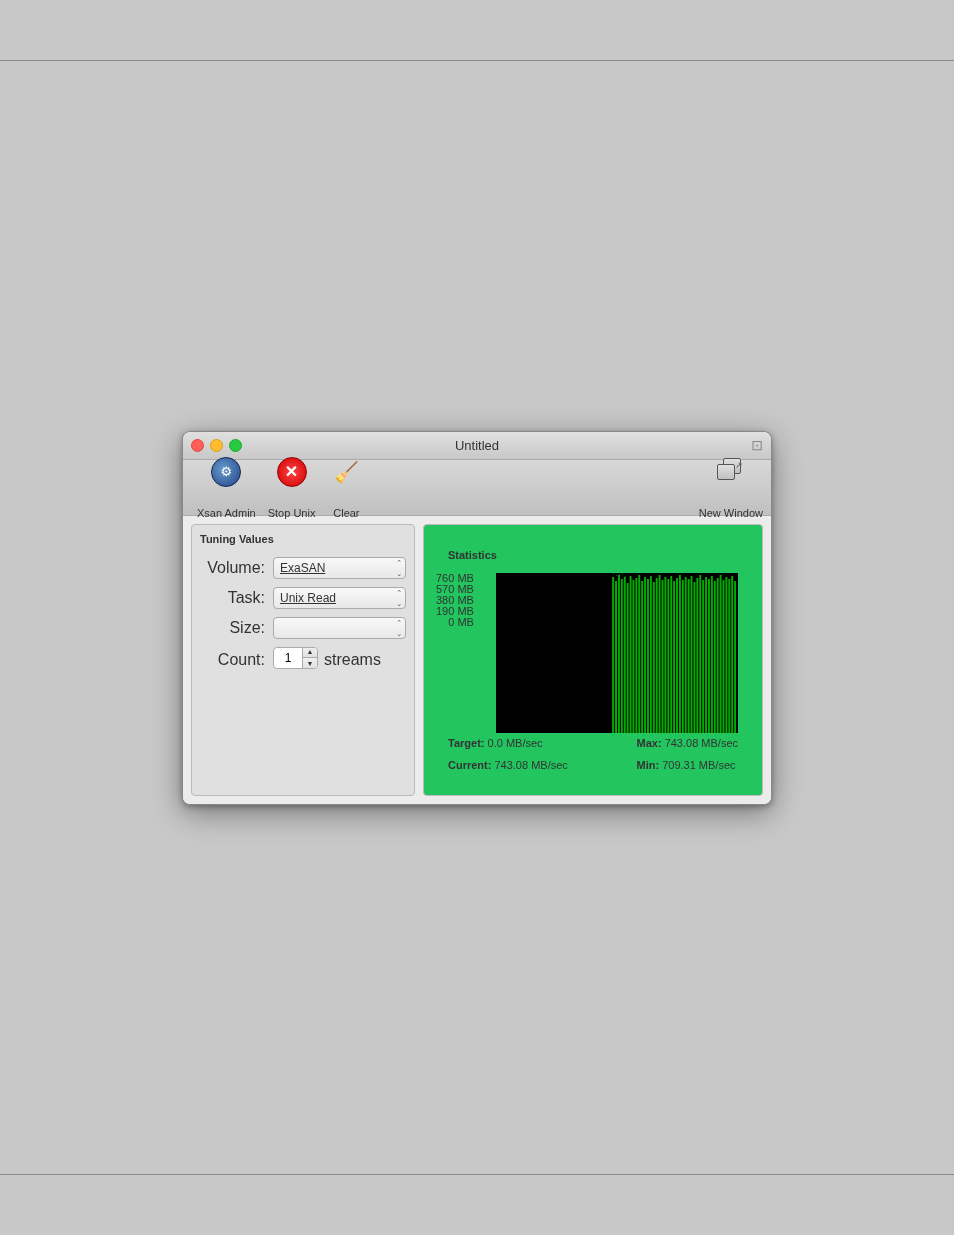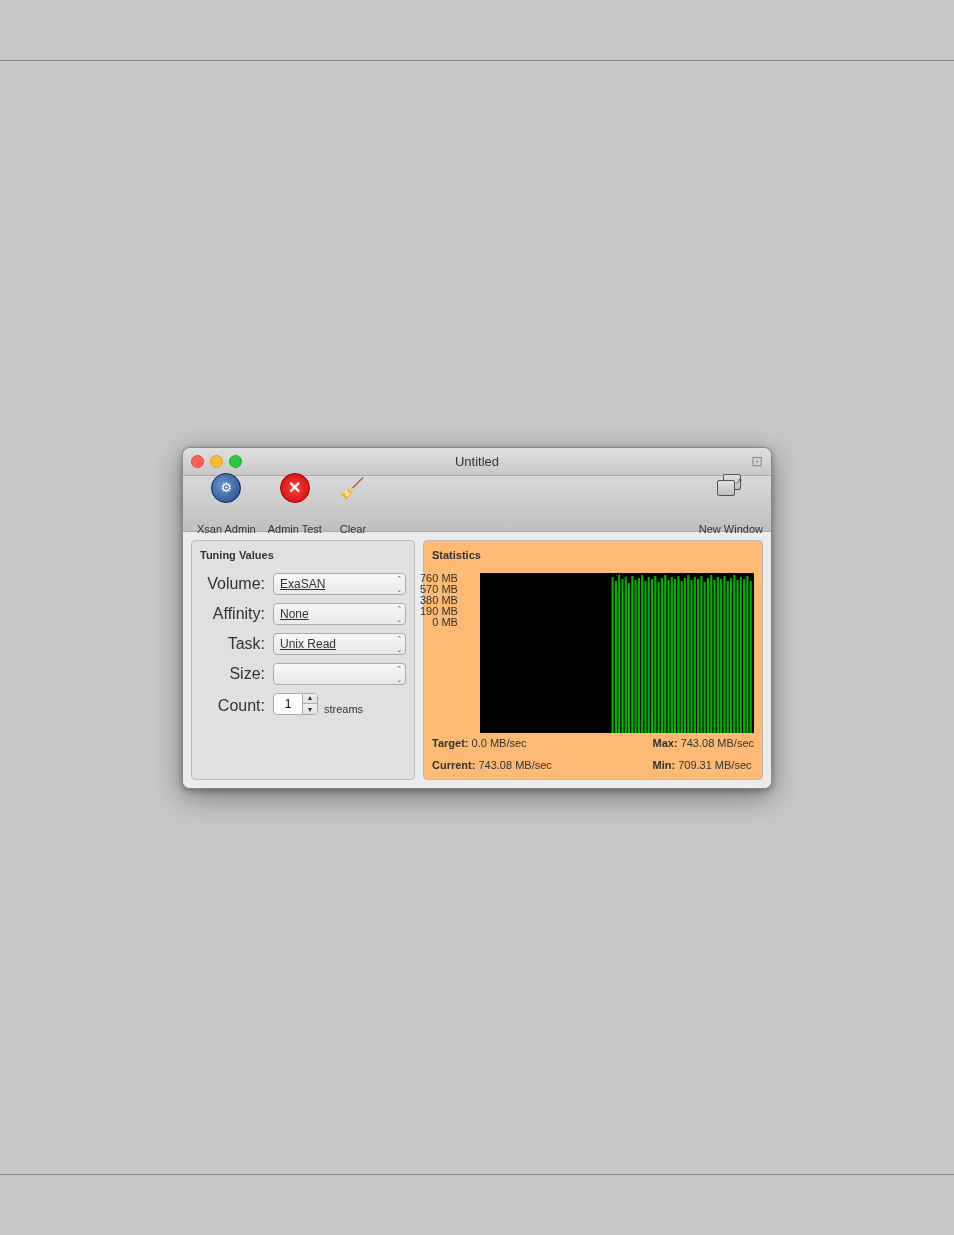--- a/index.html
+++ b/index.html
@@ -307,32 +307,32 @@
       justify-content: center;
       color: #333;
       padding: 0;
       line-height: 1;
     }
     .stepper-btn:first-child {
       border-bottom: 1px solid #aaa;
     }
 
     .streams-label {
-      font-size: 11px;
+      font-size: 16px;
       color: #333;
       margin-left: 6px;
     }
 
     
     .stats-panel {
       flex: 1;
-      background: #fdba74;
+      background: #22c55e;
       border: 1px solid #bbb;
       border-radius: 4px;
-      padding: 8px;
+      padding: 24px;
     }
 
     .chart-area {
       background: #000;
       width: 100%;
       height: 160px;
       margin: 8px 0 4px;
       position: relative;
       overflow: hidden;
     }
@@ -436,21 +436,21 @@
             <span style="font-size:13px;">⚙</span>
           </div>
         </div>
         <span class="toolbar-label">Xsan Admin</span>
       </div>
 
       <div class="toolbar-btn">
         <div class="toolbar-icon">
           <div class="stop-test-icon">✕</div>
         </div>
-        <span class="toolbar-label">Admin Test</span>
+        <span class="toolbar-label">Stop Unix</span>
       </div>
 
       <div class="toolbar-btn">
         <div class="toolbar-icon">
           <div class="clear-icon">🧹</div>
         </div>
         <span class="toolbar-label">Clear</span>
       </div>
 
       <div class="toolbar-right">
@@ -472,28 +472,20 @@
 
         <div class="form-row">
           <span class="form-label">Volume:</span>
           <div class="select-wrapper">
             <select>
               <option>ExaSAN</option>
             </select>
           </div>
         </div>
 
-        <div class="form-row">
-          <span class="form-label">Affinity:</span>
-          <div class="select-wrapper">
-            <select>
-              <option>None</option>
-            </select>
-          </div>
-        </div>
 
         <div class="form-row">
           <span class="form-label">Task:</span>
           <div class="select-wrapper">
             <select>
               <option>Unix Read</option>
             </select>
           </div>
         </div>
 

